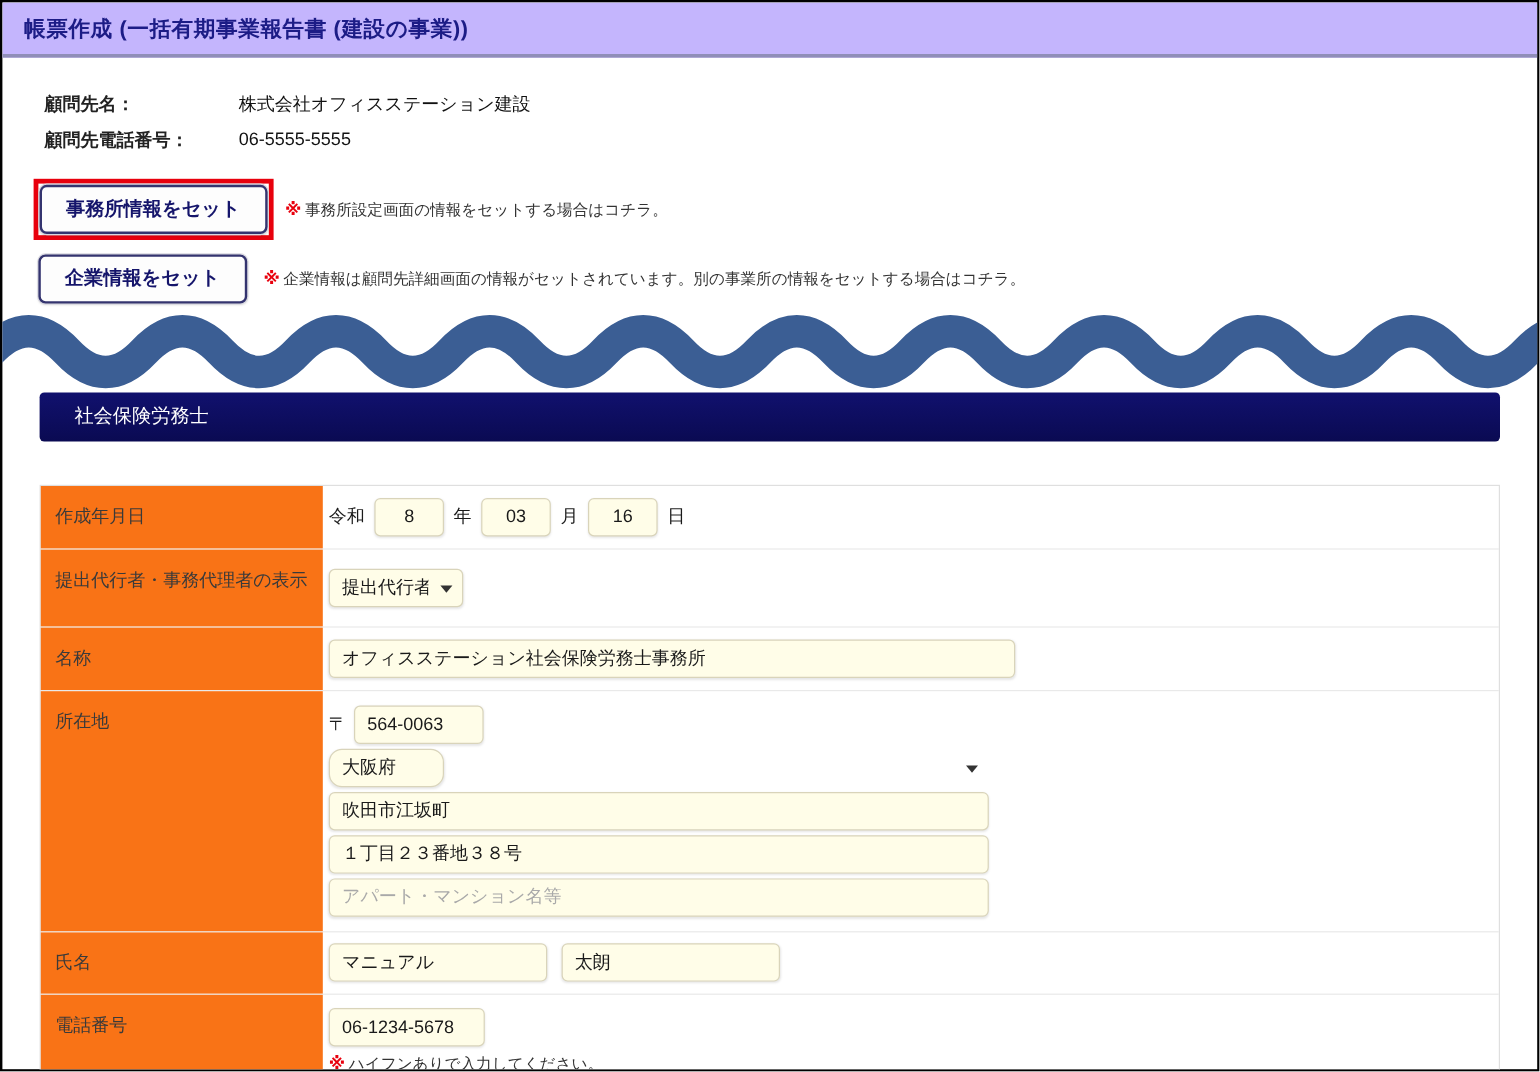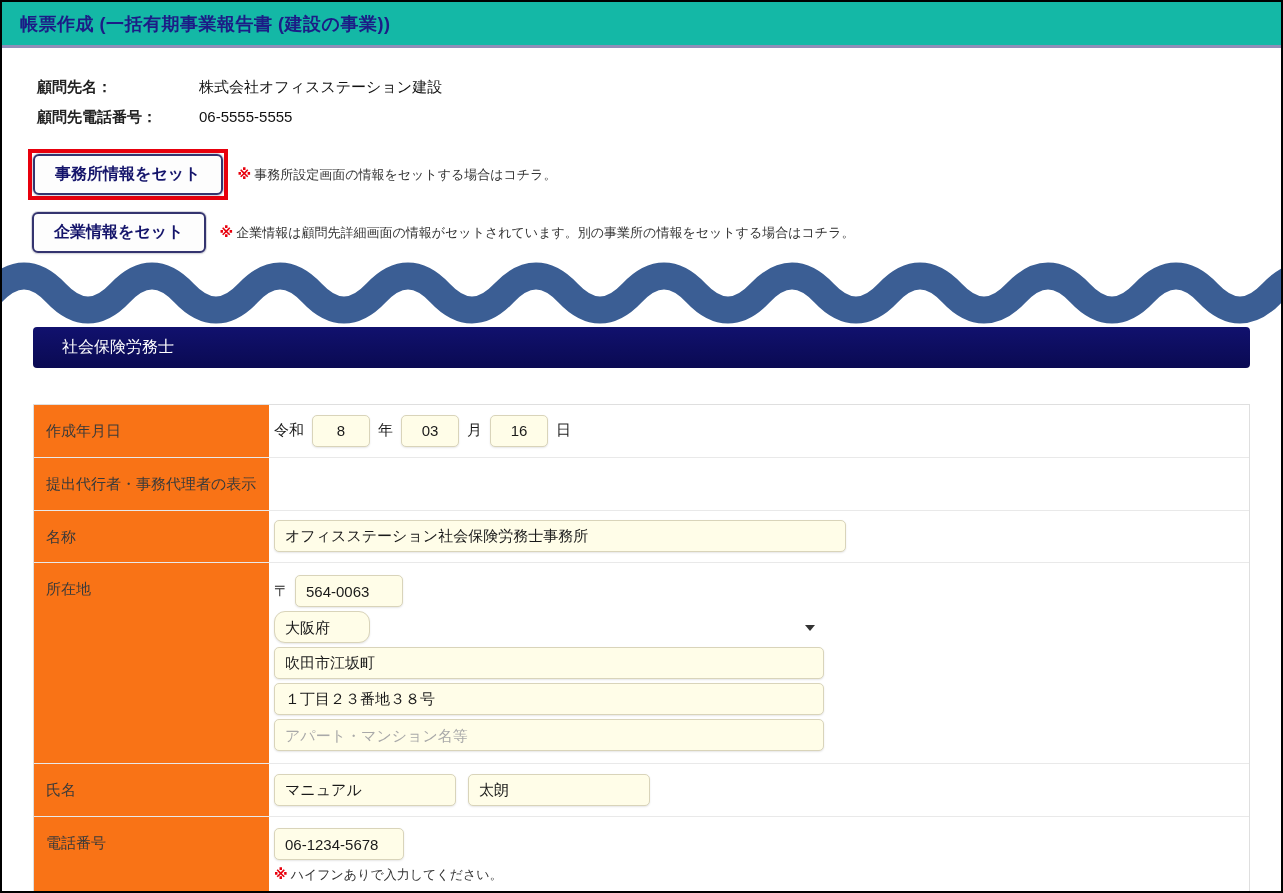--- a/index.html
+++ b/index.html
@@ -9,21 +9,21 @@
   .page {
     position: relative;
     width: 1283px; height: 893px;
     border: 2px solid #000000;
     background: #ffffff;
     overflow: hidden;
   }
 
   
   .page-header {
-    background: #14b8a6;
+    background: #c4b5fd;
     border-bottom: 3px solid #908eb8;
     padding: 10px 18px 9px 18px;
   }
   .page-header h1 {
     font-size: 18px; font-weight: bold; color: #1c1c86;
     letter-spacing: 0.5px;
   }
 
   
   .client-info { margin: 30px 0 0 35px; }
@@ -202,20 +202,27 @@
             <input class="inp inp-num" type="text" value="03" style="">
             <span class="unit">月</span>
             <input class="inp inp-num" type="text" value="16" style="">
             <span class="unit">日</span>
           </div>
         </div>
       </div>
 
       <div class="form-row">
         <div class="cell-label">提出代行者・事務代理者の表示</div>
+        <div class="cell-value" style="padding-top:16px; padding-bottom:16px;">
+          <span class="select-wrap">
+            <select class="inp sel-agent">
+              <option>提出代行者</option>
+            </select>
+          </span>
+        </div>
       </div>
 
       <div class="form-row">
         <div class="cell-label">名称</div>
         <div class="cell-value">
           <input class="inp inp-name-office" type="text" value="オフィスステーション社会保険労務士事務所" style="">
         </div>
       </div>
 
       <div class="form-row">

